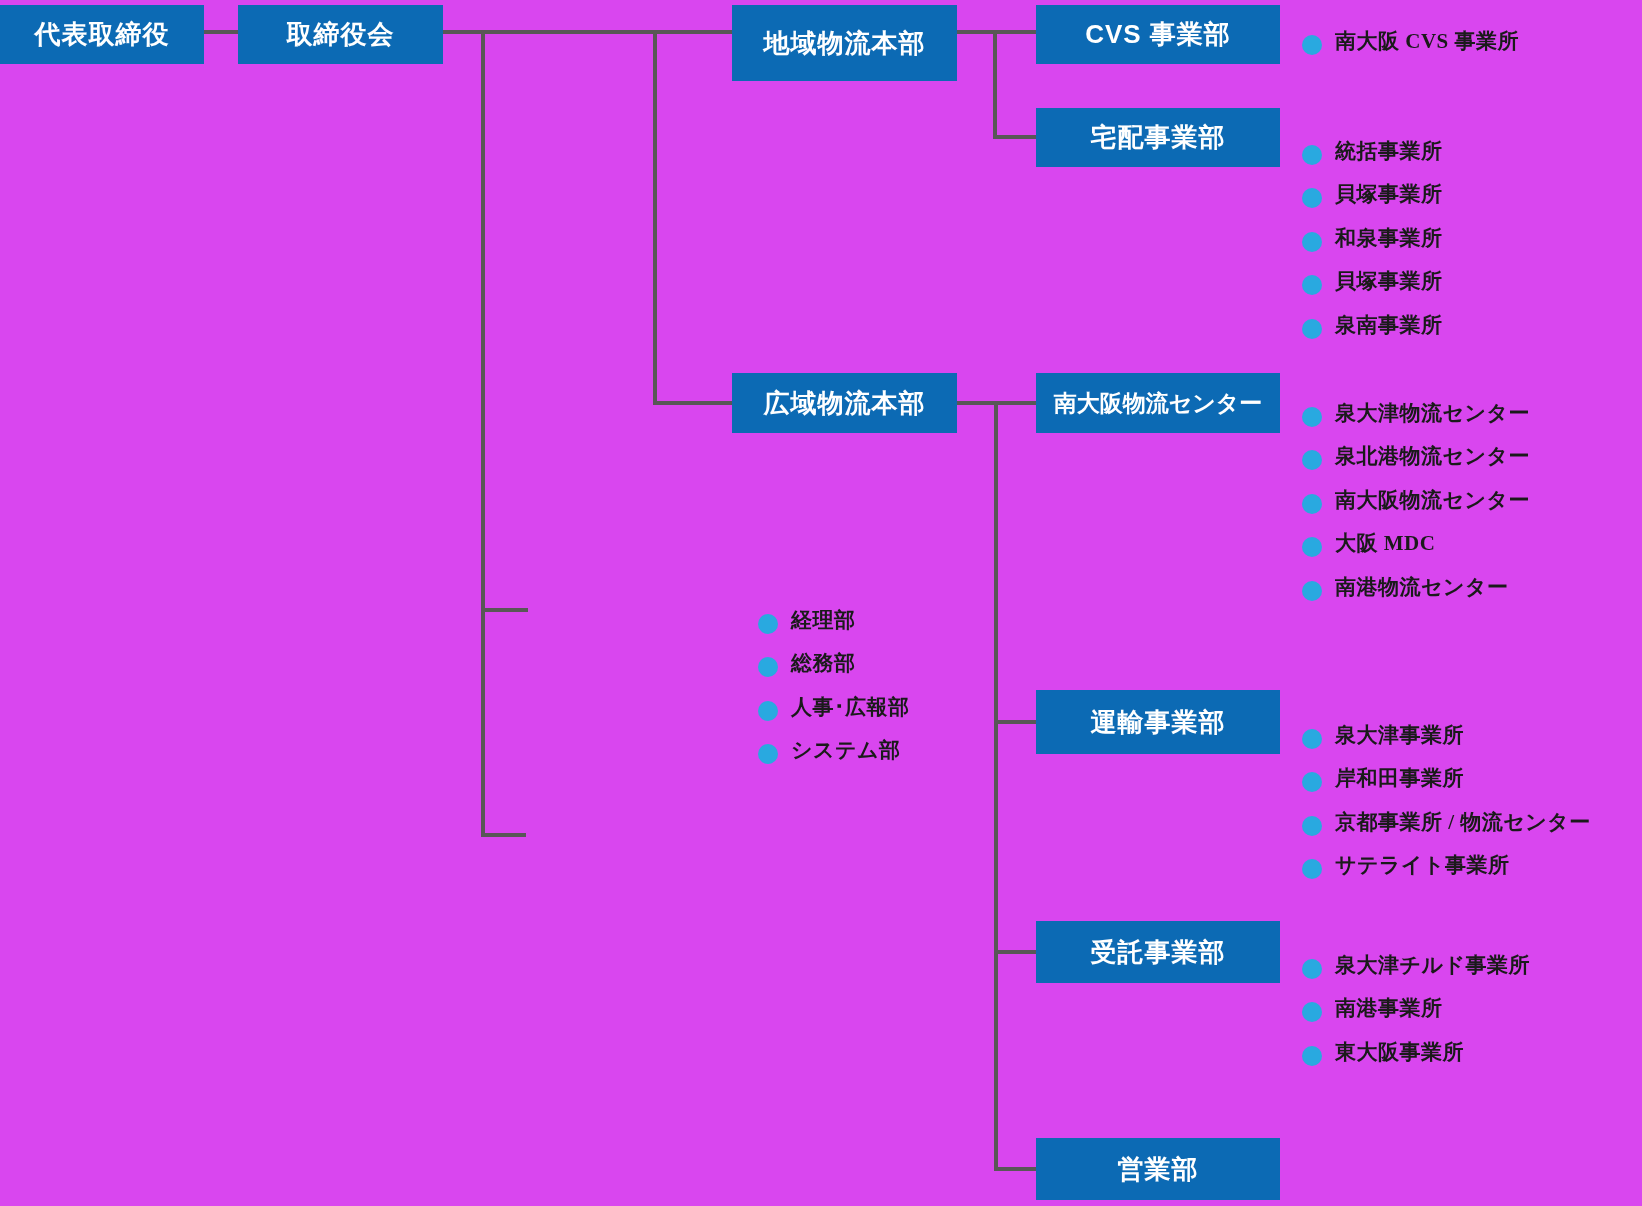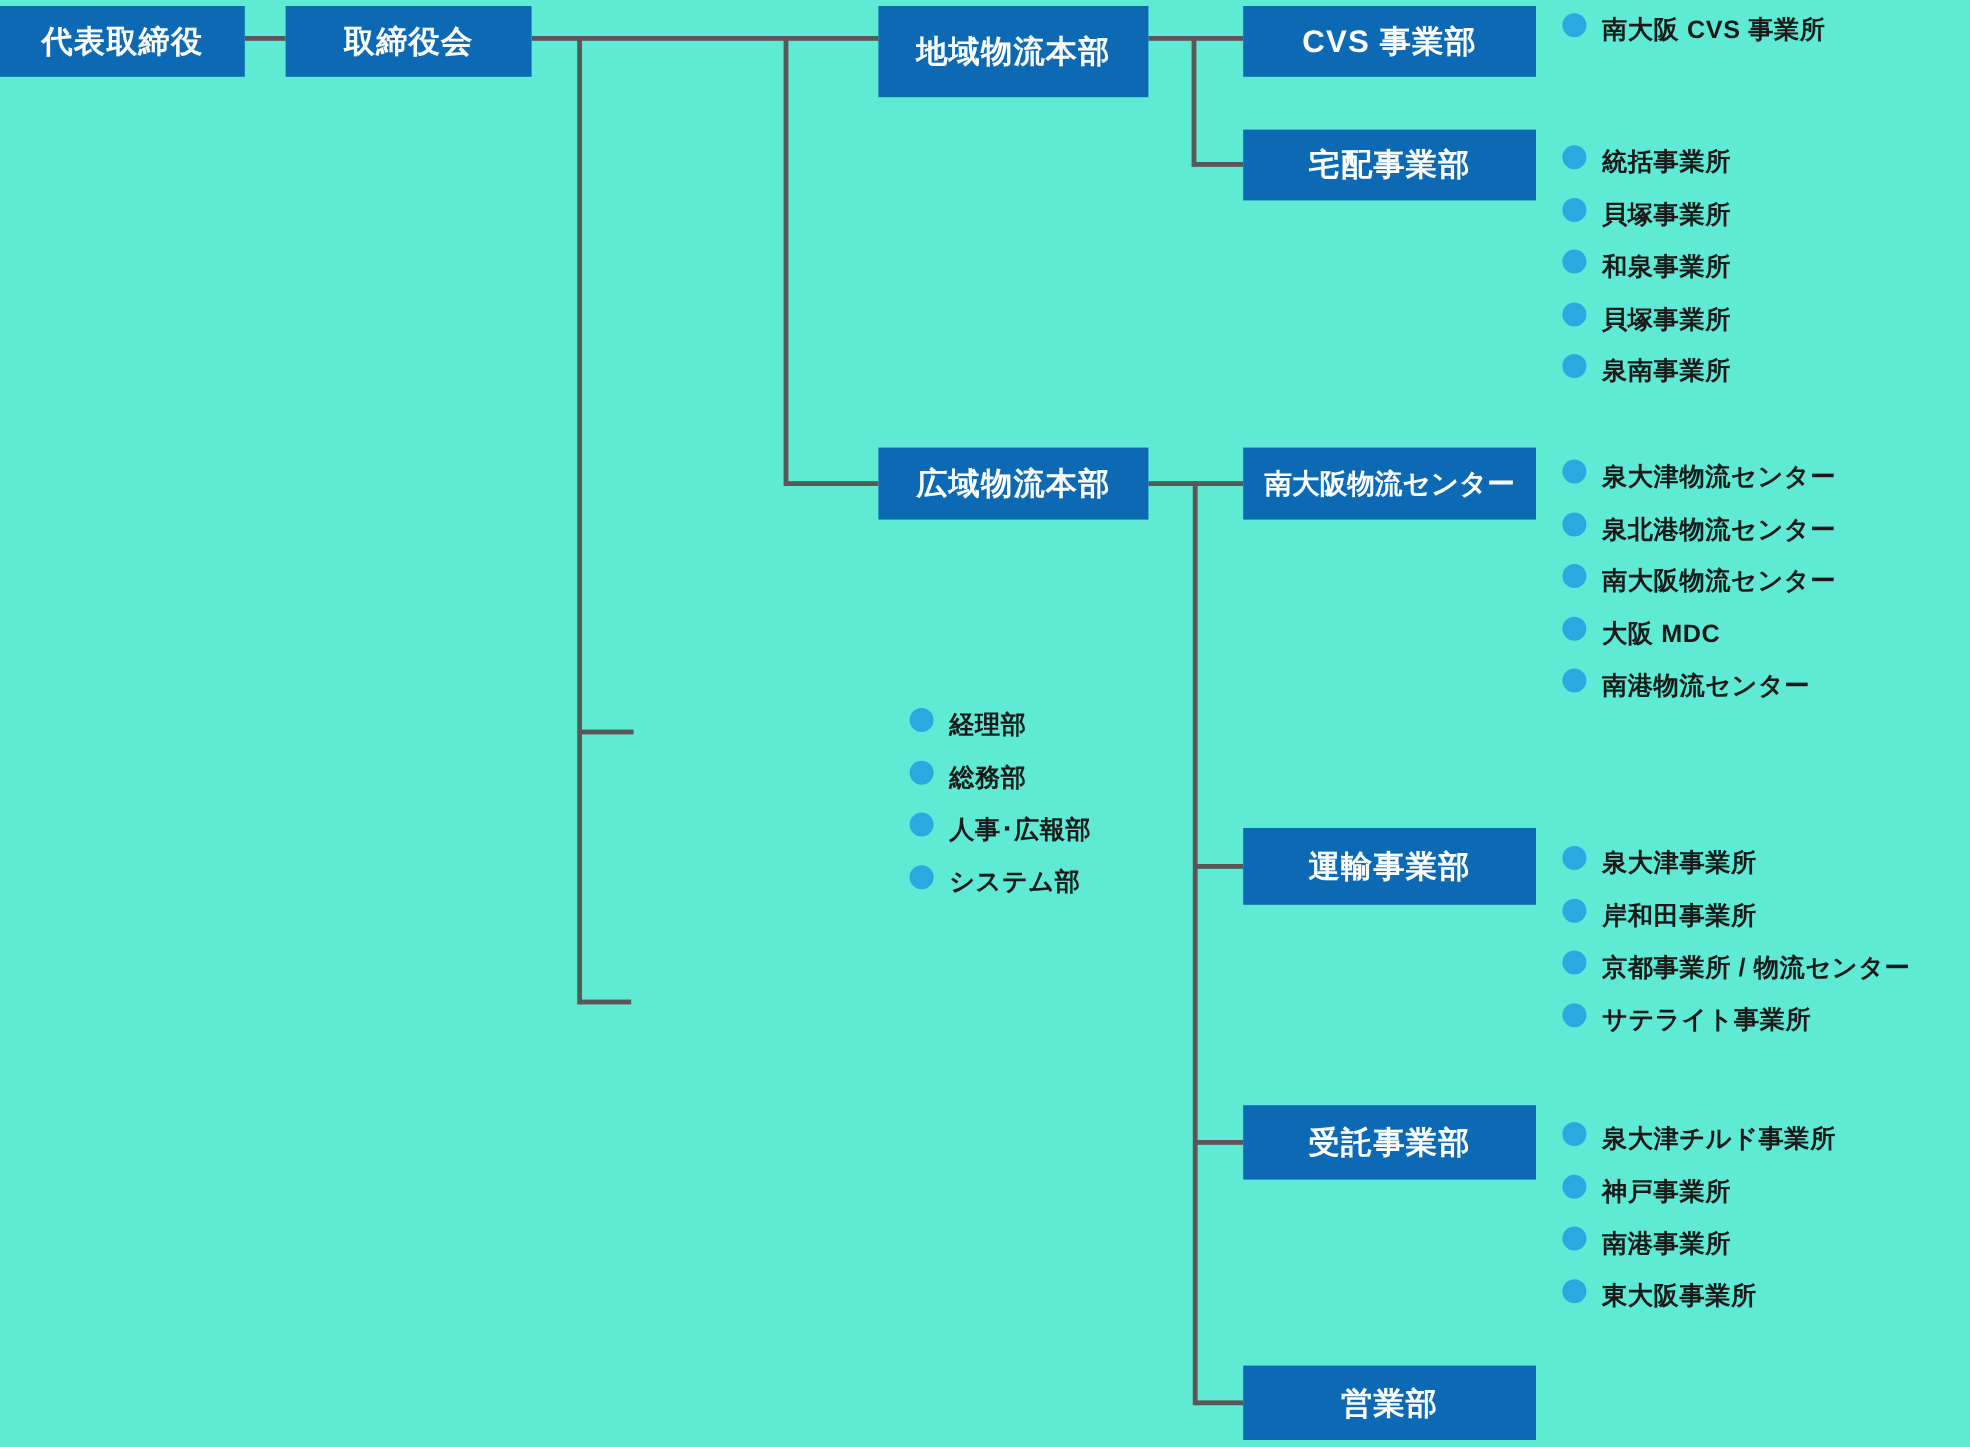--- a/index.html
+++ b/index.html
@@ -1,20 +1,20 @@
 <!DOCTYPE html>
 <html><head>
 <meta charset="utf-8">
 <style>
   html,body{margin:0;padding:0;background:#ffffff;}
   body{
     font-family:"Liberation Sans","DejaVu Sans",sans-serif;
     width:1642px;height:1206px;overflow:hidden;
   }
-  .canvas{position:relative;width:1642px;height:1206px;background:#5eead4;}
+  .canvas{position:relative;width:1642px;height:1206px;background:#d946ef;}
 
   
   .line{position:absolute;background:#595757;}
   .line.h{height:4px;}
   .line.v{width:4px;}
 
   
   .box{
     position:absolute;
     background:#0c6ab4;
@@ -23,21 +23,21 @@
     font-weight:700;font-size:26px;letter-spacing:1px;
     white-space:nowrap;
   }
   .box.small{font-size:23px;letter-spacing:0;}
 
   
   .bullet-list{
     position:absolute;list-style:none;margin:0;padding:0;
   }
   .bullet-list li{
-    height:43.6px;display:flex;align-items:flex-start;white-space:nowrap;
+    height:43.6px;display:flex;align-items:flex-end;white-space:nowrap;font-family:Liberation Serif, serif;
   }
   .dot{
     width:20px;height:20px;border-radius:50%;
     background:#29a9e0;margin-right:13px;flex-shrink:0;
   }
   .bullet-label{
     font-size:21px;font-weight:700;color:#1a1a1a;letter-spacing:0.5px;
   }
 </style>
 </head>
@@ -187,24 +187,20 @@
     </li>
   </ul>
 
   <ul class="bullet-list" style="left:1302px;top:935px">
     <li>
       <span class="dot"></span>
       <span class="bullet-label">泉大津チルド事業所</span>
     </li>
     <li>
       <span class="dot"></span>
-      <span class="bullet-label">神戸事業所</span>
-    </li>
-    <li>
-      <span class="dot"></span>
       <span class="bullet-label">南港事業所</span>
     </li>
     <li>
       <span class="dot"></span>
       <span class="bullet-label">東大阪事業所</span>
     </li>
   </ul>
 
 </div>
 

